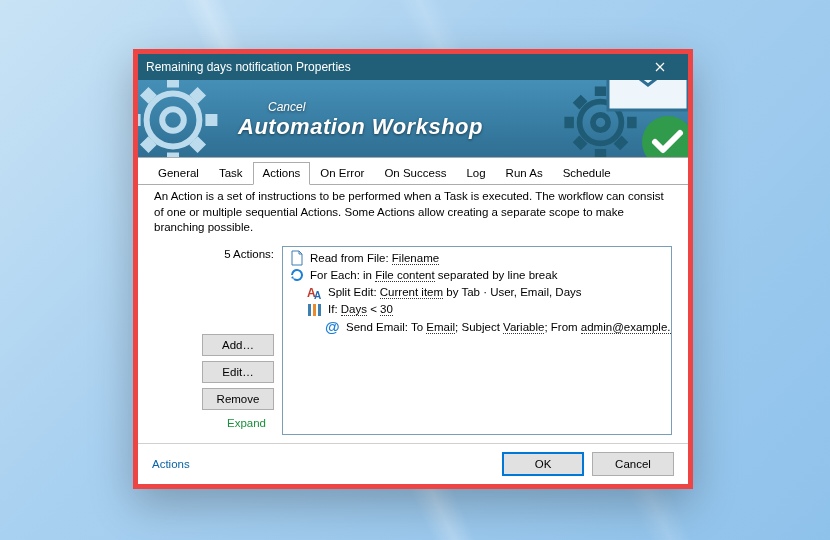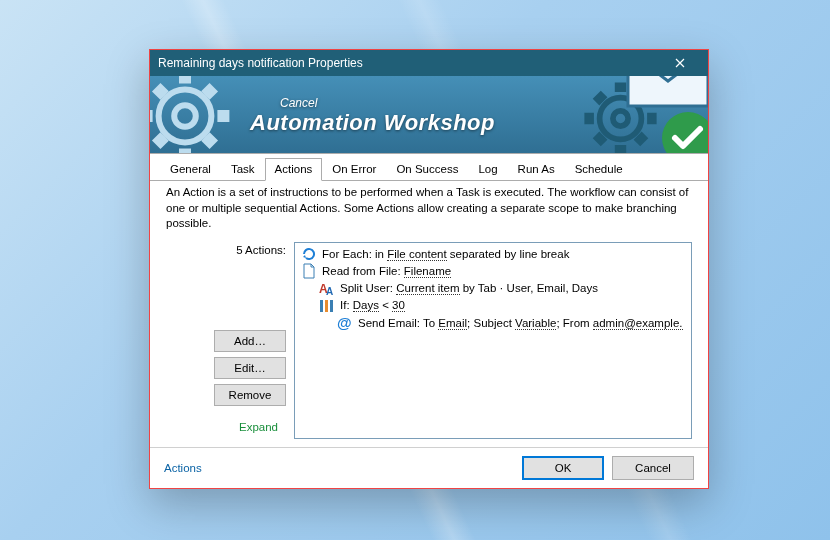--- a/index.html
+++ b/index.html
@@ -22,25 +22,24 @@
       linear-gradient(65deg, transparent 60%, rgba(255,255,255,0.15) 62%, transparent 64%);
     pointer-events: none;
   }
   .dialog {
     position: absolute;
     left: 133px;
     top: 49px;
     width: 560px;
     height: 440px;
     background: #fff;
-    border: 1px solid #ef4444;
+    border: 5px solid #ef4444;
     box-shadow: 0 15px 40px rgba(0,0,0,0.25);
     display: flex;
     flex-direction: column;
-    margin-left: 16px;
   }
   .titlebar {
     background: #205f77;
     color: #fff;
     height: 26px;
     display: flex;
     align-items: center;
     padding: 0 8px;
     font-size: 12px;
   }
@@ -263,44 +262,44 @@
         <div class="actions-label">5 Actions:</div>
         <div class="side-spacer"></div>
         <button class="side-btn">Add…</button>
         <button class="side-btn">Edit…</button>
         <button class="side-btn">Remove</button>
         <div class="expand-link">Expand</div>
       </div>
       <div class="actions-list" id="actions-list">
           <div class="action-item indent-0">
             <span class="icon-slot">
+              <svg width="14" height="16" viewBox="0 0 14 16">
+                <path d="M2 1 h7 l3 3 v11 h-10 z" fill="#fff" stroke="#3b7fb3" stroke-width="1"></path>
+                <path d="M9 1 v3 h3" fill="none" stroke="#3b7fb3"></path>
+              </svg>
+            </span>
+            <span><span>Read from File: </span><span class="dotted">Filename</span></span>
+          </div>
+          <div class="action-item indent-0">
+            <span class="icon-slot">
               <svg width="16" height="16" viewBox="0 0 16 16">
                 <path d="M3 8 a5 5 0 1 1 2 4" fill="none" stroke="#1e7fd6" stroke-width="2"></path>
                 <path d="M2 11 l3 1 l-1 -3 z" fill="#1e7fd6"></path>
               </svg>
             </span>
             <span><span>For Each: in </span><span class="dotted">File content</span><span> separated by line break</span></span>
           </div>
-          <div class="action-item indent-0">
-            <span class="icon-slot">
-              <svg width="14" height="16" viewBox="0 0 14 16">
-                <path d="M2 1 h7 l3 3 v11 h-10 z" fill="#fff" stroke="#3b7fb3" stroke-width="1"></path>
-                <path d="M9 1 v3 h3" fill="none" stroke="#3b7fb3"></path>
-              </svg>
-            </span>
-            <span><span>Read from File: </span><span class="dotted">Filename</span></span>
-          </div>
           <div class="action-item indent-1">
             <span class="icon-slot">
               <svg width="16" height="16" viewBox="0 0 16 16">
                 <text x="0" y="12" font-size="12" font-weight="bold" fill="#c0392b">A</text>
                 <text x="7" y="14" font-size="10" font-weight="bold" fill="#2169b3">A</text>
               </svg>
             </span>
-            <span><span>Split User: </span><span class="dotted">Current item</span><span> by Tab · User, Email, Days</span></span>
+            <span><span>Split Edit: </span><span class="dotted">Current item</span><span> by Tab · User, Email, Days</span></span>
           </div>
           <div class="action-item indent-1">
             <span class="icon-slot">
               <svg width="16" height="16" viewBox="0 0 16 16">
                 <rect x="1" y="2" width="3" height="12" fill="#3b7fb3"></rect>
                 <rect x="6" y="2" width="3" height="12" fill="#e88b2e"></rect>
                 <rect x="11" y="2" width="3" height="12" fill="#3b7fb3"></rect>
               </svg>
             </span>
             <span><span>If: </span><span class="dotted">Days</span><span> &lt; </span><span class="dotted">30</span></span>

